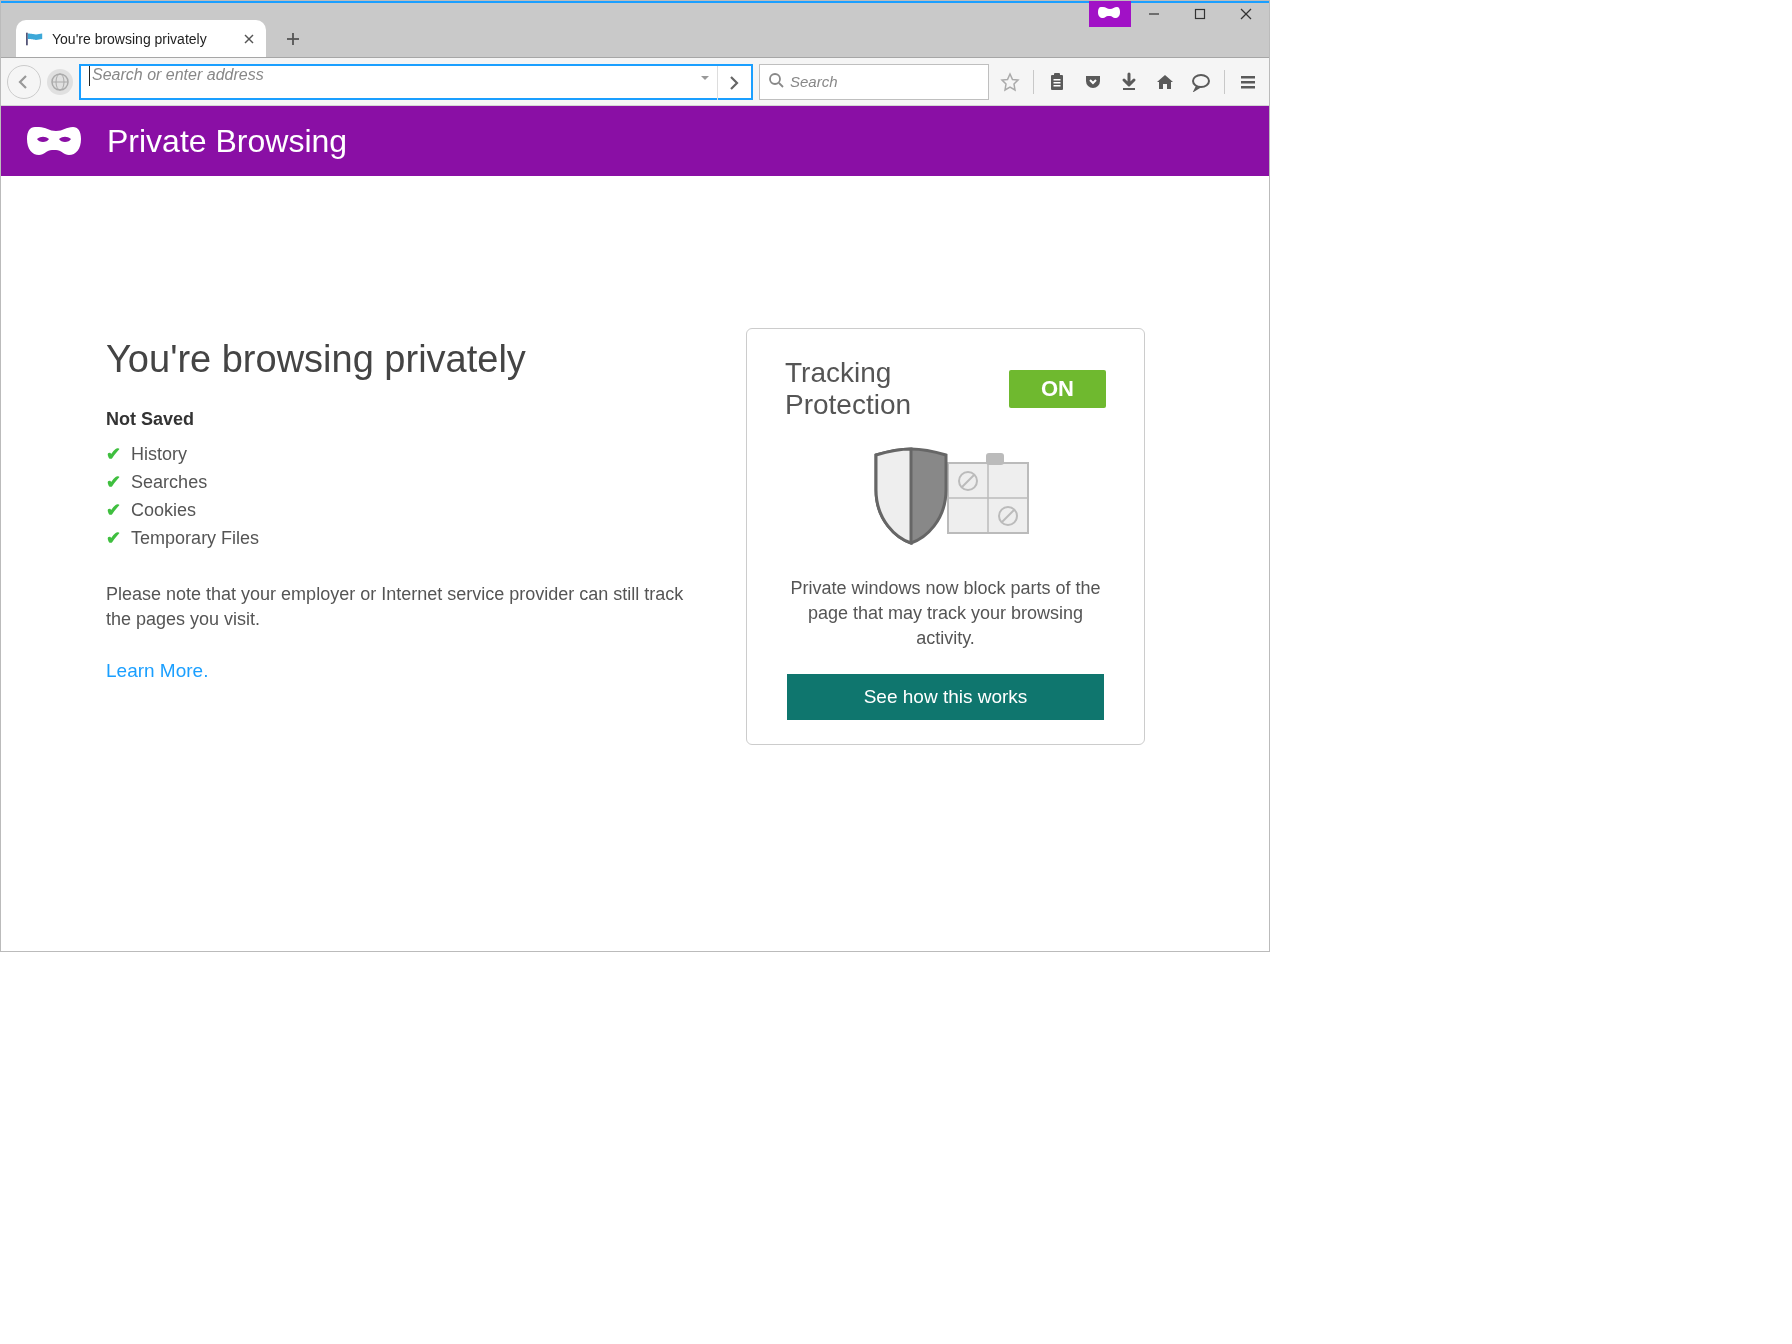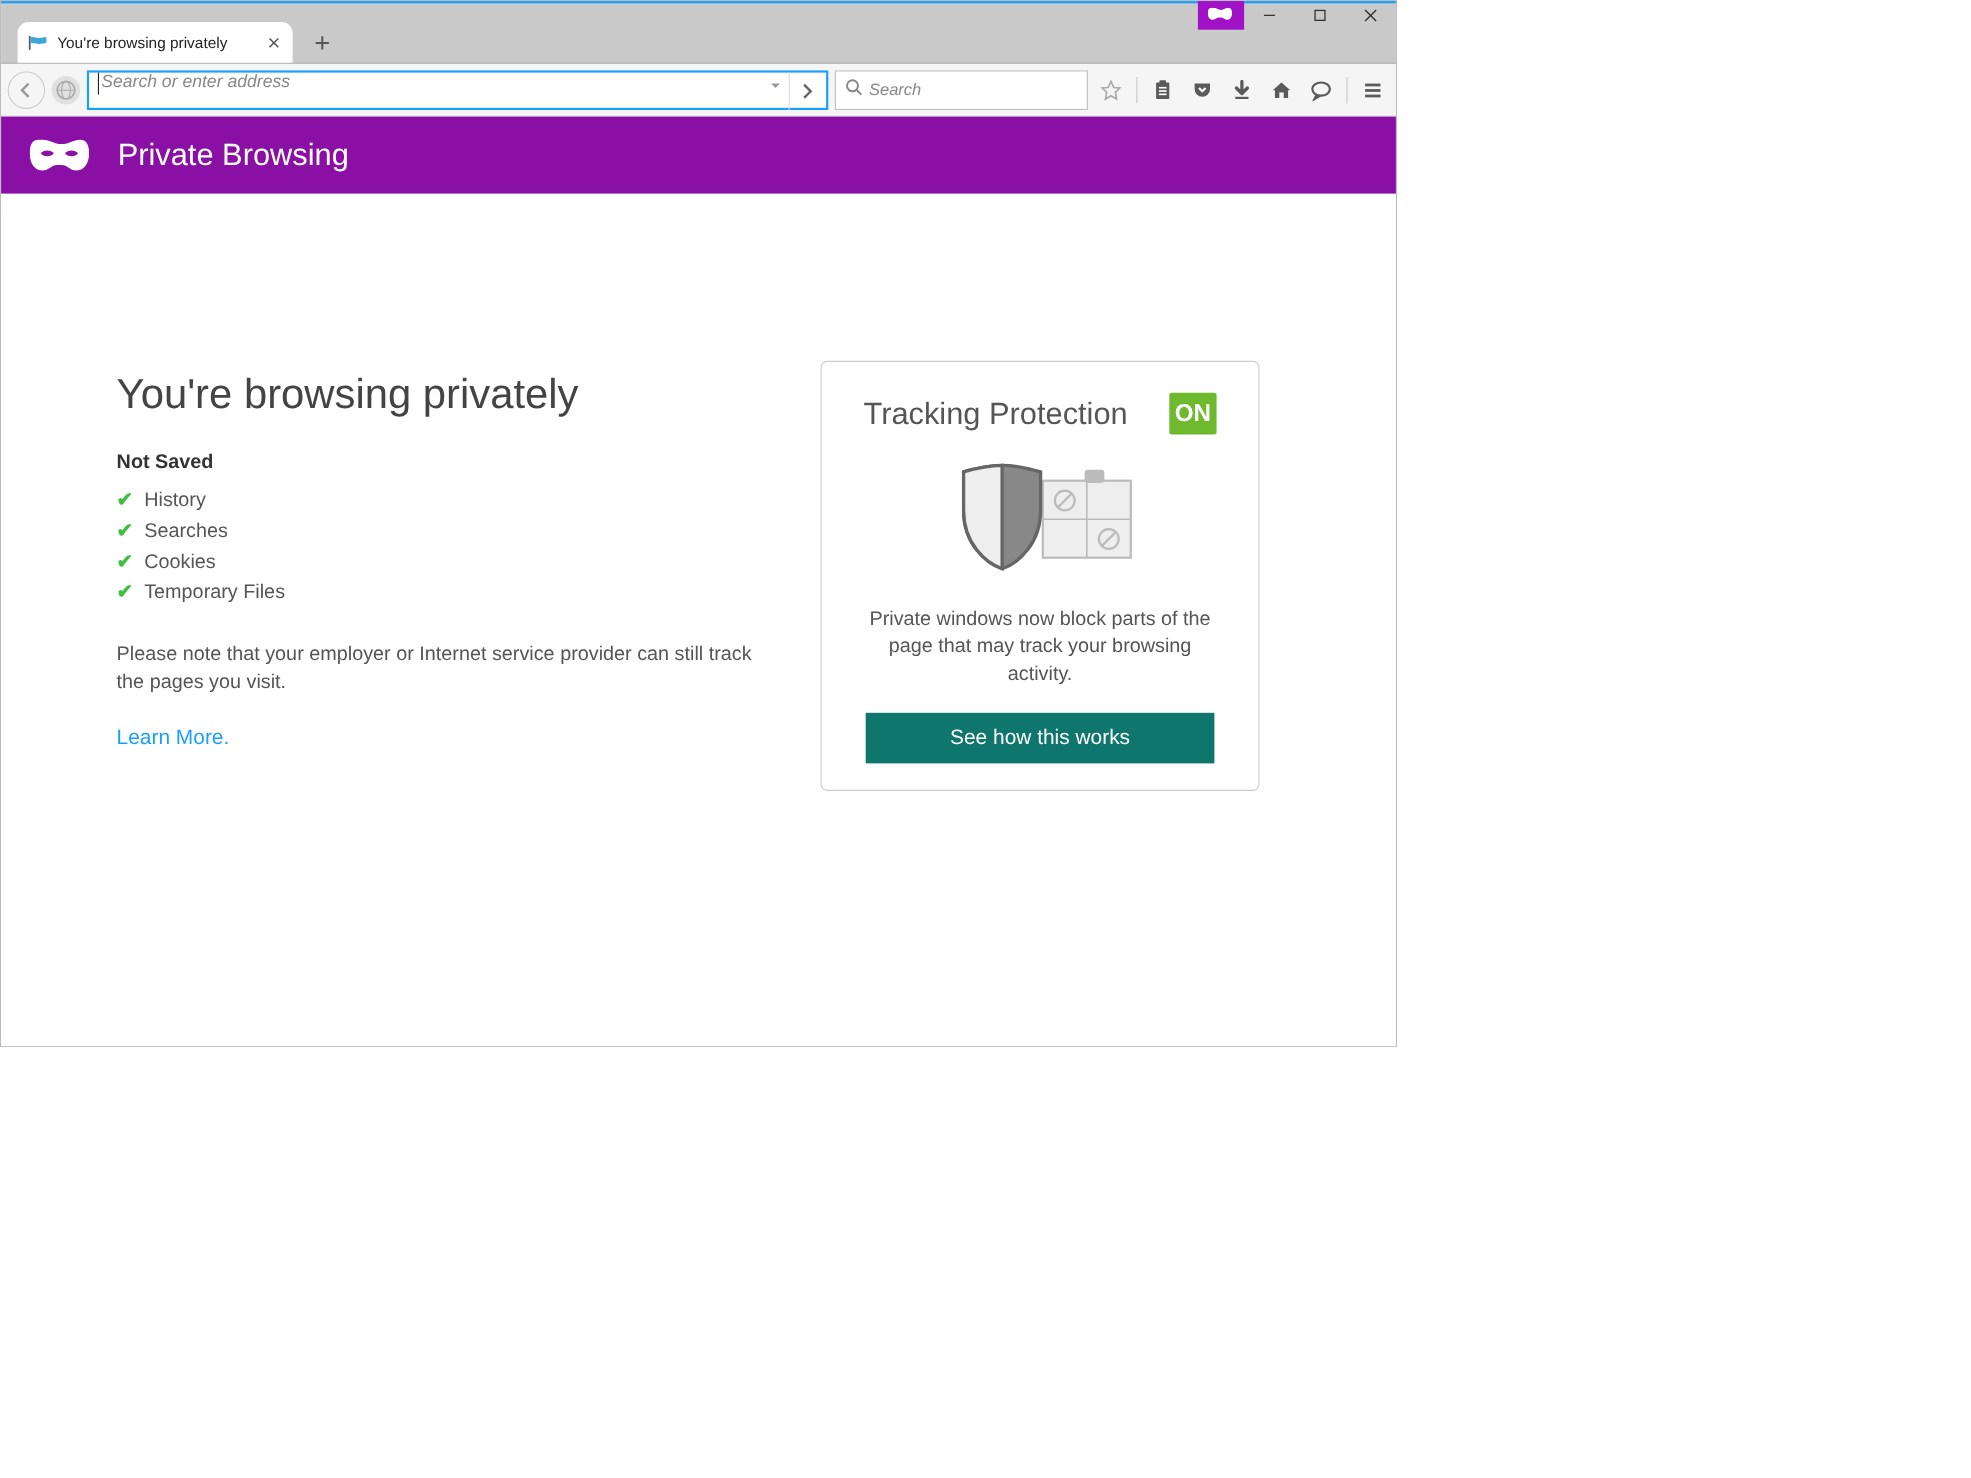--- a/index.html
+++ b/index.html
@@ -34,39 +34,39 @@
 .searchbar { width: 230px; height: 36px; border: 1px solid #bfbfbf; background:#fff; display:flex; align-items:center; padding:12px 8px; gap:6px; }
 .searchbar input { flex:1; border:none; outline:none; font-size:15px; color:#555; font-style: italic; background:transparent; }
 .searchbar input::placeholder { color:#888; font-style: italic; }
 .tbicon { width: 30px; height: 30px; display:flex; align-items:center; justify-content:center; color:#5a5a5a; }
 .tbsep { width:1px; height:24px; background:#c8c8c8; margin:0 2px; }
 .star { color:#aaa; }
 
 
 .purple-header { height: 70px; background: #8a0fa5; display:flex; align-items:center; padding-left: 26px; gap: 26px; }
 .purple-header .big-mask { color:#fff; width:54px; height:40px; }
-.purple-header .ph-title { color:#fff; font-size: 28px; font-weight: 300; }
+.purple-header .ph-title { color:#fff; font-size: 32px; font-weight: 300; }
 
 
 .content { position: absolute; top: 177px; left:0; right:0; bottom:0; background:#fff; padding: 100px 100px 0 105px; display:flex; gap: 60px; }
 .left-col { flex: 1; max-width: 580px; padding-top: 60px; }
 .left-col h1 { font-size: 38px; font-weight: 300; color:#444; margin-bottom: 28px; }
 .lists { display:flex; gap: 60px; margin-bottom: 30px; }
 .list-col h3 { font-size: 18px; color:#333; margin-bottom: 10px; }
 .list-col ul { list-style:none; }
 .list-col li { display:flex; align-items:center; gap: 10px; font-size:18px; color:#555; padding: 3px 0; }
 .chk { color:#3fbf3f; font-weight:bold; font-size:18px; }
 .warn { width:18px; height:18px; display:inline-flex; }
 .note { font-size:18px; color:#555; line-height:1.4; margin-bottom: 28px; }
 .learn-more { color:#1a9fff; font-size:19px; text-decoration:none; }
 
 .right-card { width: 399px; border:1px solid #ccc; border-radius: 6px; padding: 28px 20px 20px; background:#fff; margin-top: 50px; height: fit-content; }
 .rc-head { display:flex; align-items:center; justify-content: space-between; margin-bottom: 20px; padding: 0 18px; }
 .rc-head h2 { font-size: 28px; font-weight: 300; color:#555; }
-.on-badge { background:#6fb92f; color:#fff; font-weight:700; font-size:22px; padding: 6px 5px; border-radius:2px; }
+.on-badge { background:#6fb92f; color:#fff; font-weight:700; font-size:22px; padding: 6px 32px; border-radius:2px; }
 .shield-illus { display:flex; justify-content:center; margin: 10px 0 25px; }
 .rc-desc { text-align:center; font-size:18px; color:#555; line-height:1.4; padding: 0 18px; margin-bottom: 22px; }
 .rc-btn { display:block; width: calc(100% - 40px); margin: 4px auto; background:#0f766e; color:#fff; text-align:center; font-size:19px; padding: 12px 0; border:none; cursor:pointer; }
 
 
 .cursor-line { display:inline-block; width:1px; height:20px; background:#222; margin-right:2px; animation: blink 1s infinite; }
 @keyframes blink { 50% { opacity:0; } }
 </style>
 </head>
 <body>

